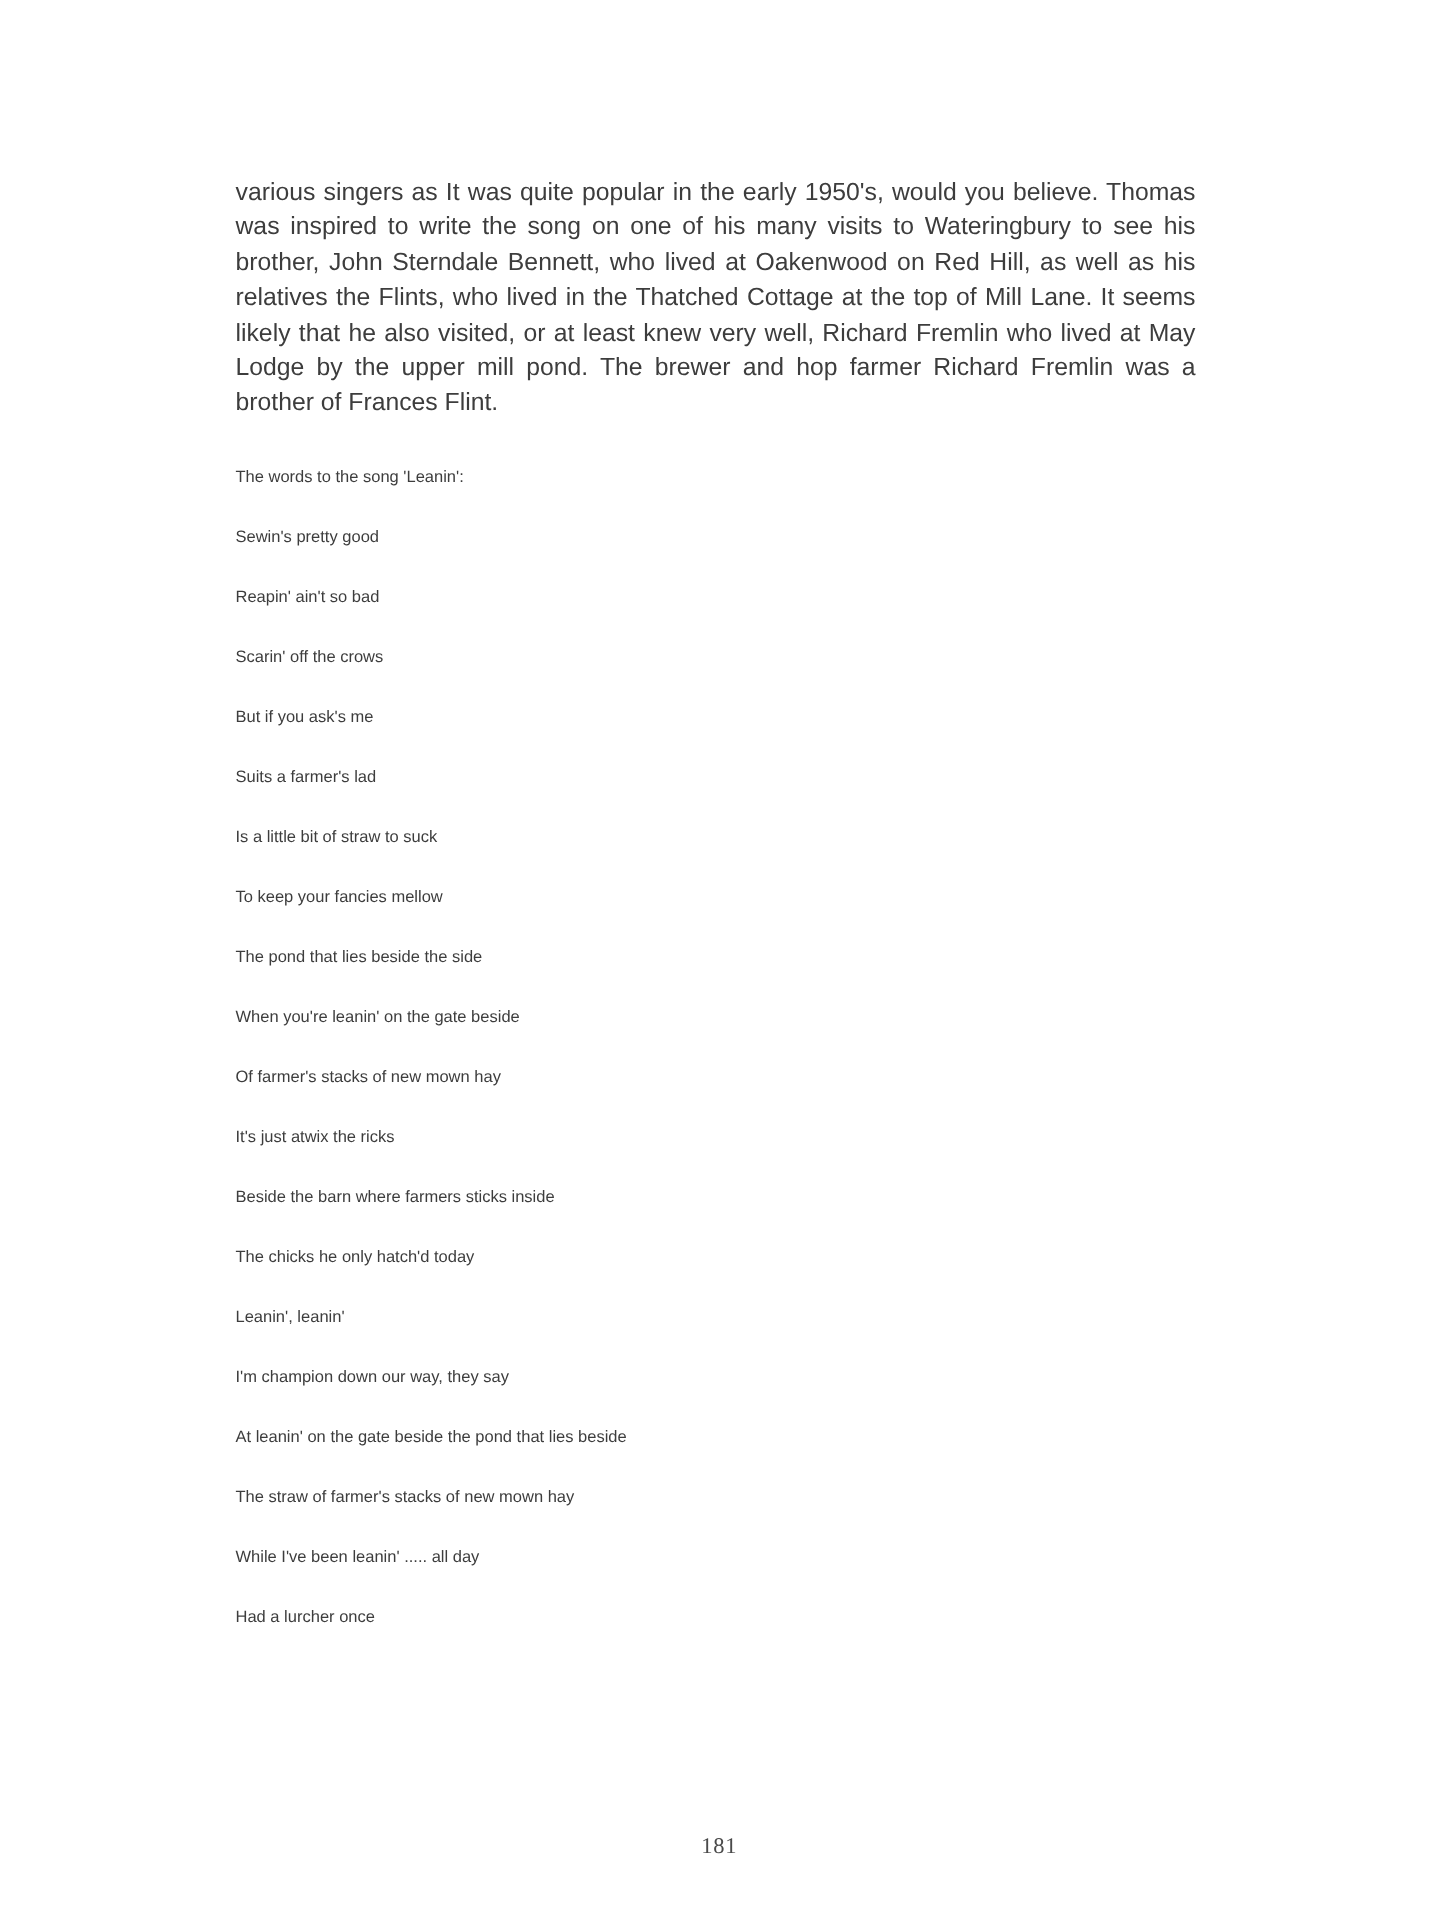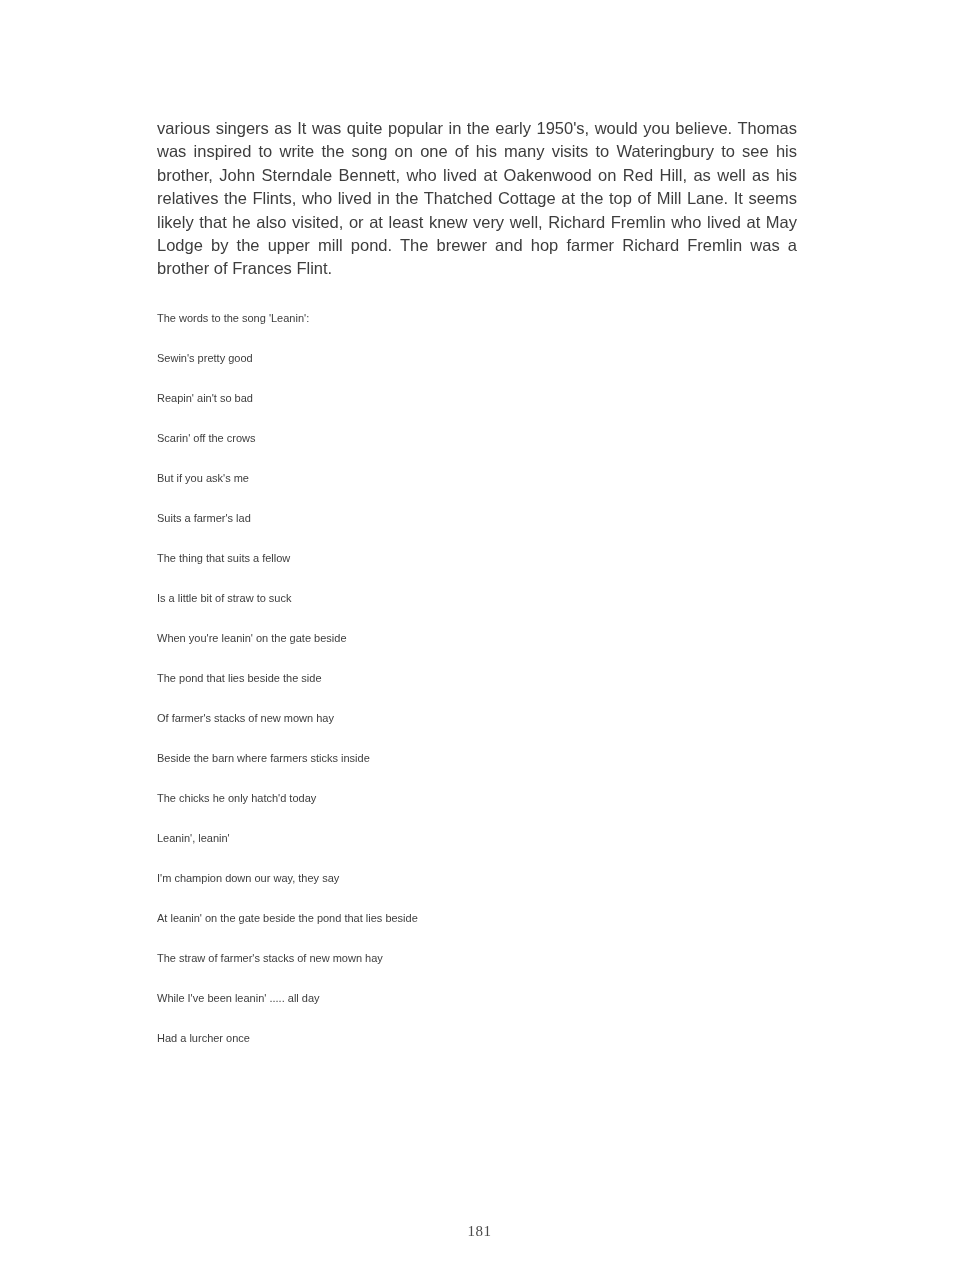--- a/index.html
+++ b/index.html
@@ -66,25 +66,26 @@
     <p class="para">various singers as It was quite popular in the early 1950's, would you believe. Thomas was inspired to write the song on one of his many visits to Wateringbury to see his brother, John Sterndale Bennett, who lived at Oakenwood on Red Hill, as well as his relatives the Flints, who lived in the Thatched Cottage at the top of Mill Lane. It seems likely that he also visited, or at least knew very well, Richard Fremlin who lived  at May Lodge by the upper mill pond. The brewer and hop farmer Richard Fremlin was a brother of Frances Flint.</p>
 
     <p class="intro-line">The words to the song 'Leanin':</p>
 
     <div>
         <p class="lyric-line">Sewin's pretty good</p>
         <p class="lyric-line">Reapin' ain't so bad</p>
         <p class="lyric-line">Scarin' off the crows</p>
         <p class="lyric-line">But if you ask's me</p>
         <p class="lyric-line">Suits a farmer's lad</p>
-        <p class="lyric-line">The thing that suits a fellow</p>
         <p class="lyric-line">Is a little bit of straw to suck</p>
+        <p class="lyric-line">To keep your fancies mellow</p>
+        <p class="lyric-line">The pond that lies beside the side</p>
         <p class="lyric-line">When you're leanin' on the gate beside</p>
-        <p class="lyric-line">The pond that lies beside the side</p>
         <p class="lyric-line">Of farmer's stacks of new mown hay</p>
+        <p class="lyric-line">It's just atwix the ricks</p>
         <p class="lyric-line">Beside the barn where farmers sticks inside</p>
         <p class="lyric-line">The chicks he only hatch'd today</p>
         <p class="lyric-line">Leanin', leanin'</p>
         <p class="lyric-line">I'm champion down our way, they say</p>
         <p class="lyric-line">At leanin' on the gate beside the pond that lies beside</p>
         <p class="lyric-line">The straw of farmer's stacks of new mown hay</p>
         <p class="lyric-line">While I've been leanin' ..... all day</p>
         <p class="lyric-line">Had a lurcher once</p>
       </div>
   </div>

